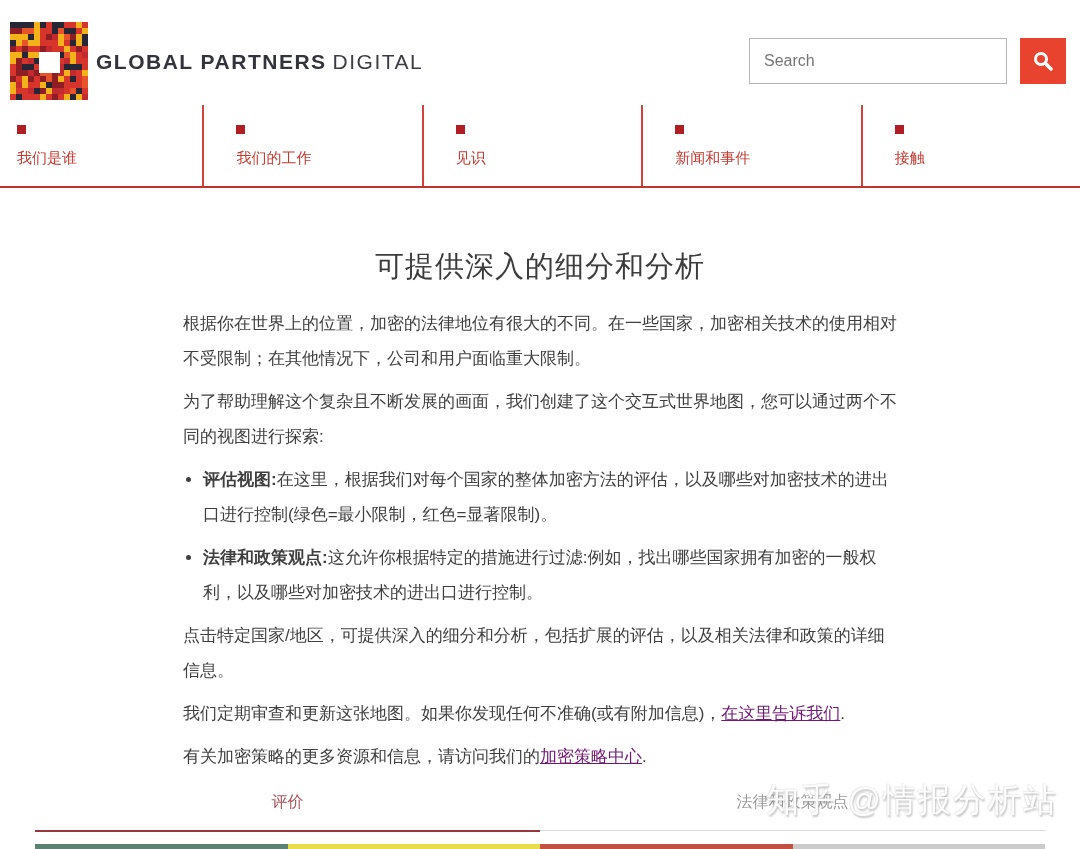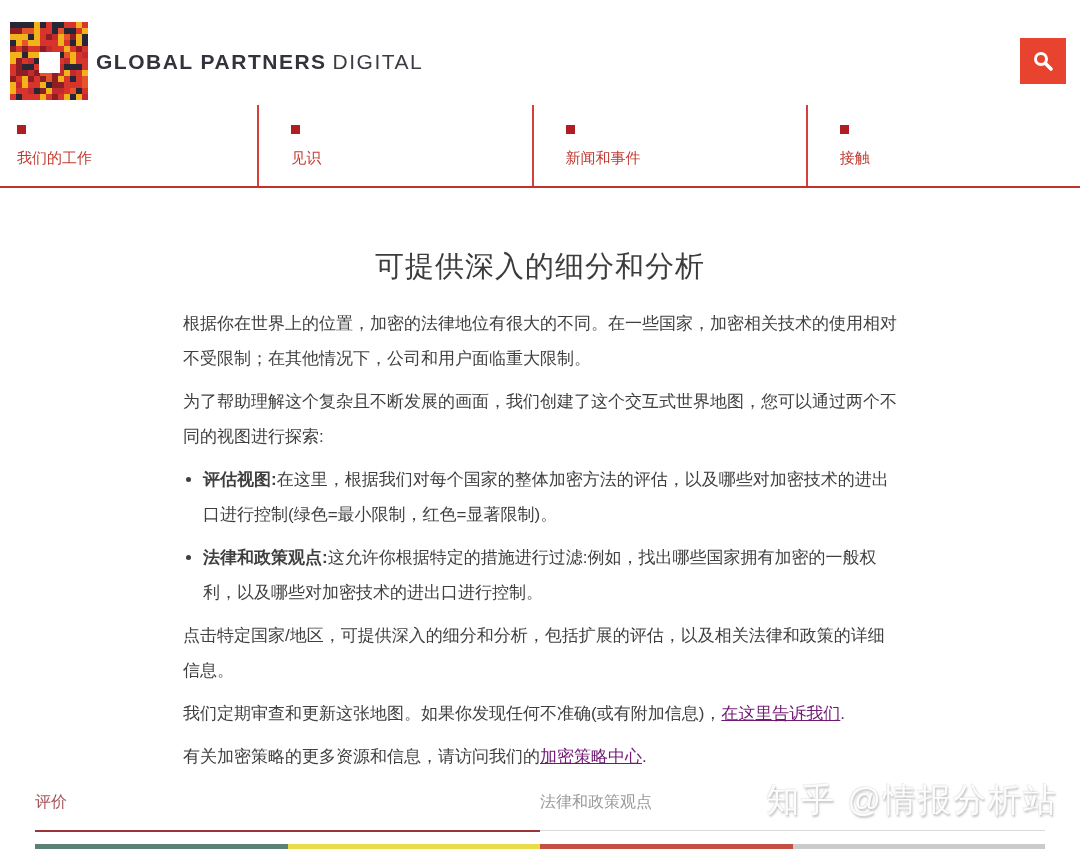--- a/index.html
+++ b/index.html
@@ -37,21 +37,21 @@
                 line-height:40px; margin:0 0 20px 0; letter-spacing:1px; }
   .article p { margin:8px 0; }
   .article ul { margin:8px 0; padding-left:20px; list-style:disc outside; }
   .article li { margin:8px 0; }
   .lead { font-weight:700; }
   a.red-link { color:#701a75; text-decoration:underline; cursor:pointer; }
 
   
   .bottom { position:absolute; left:35px; right:35px; bottom:0; }
   .tab-row { display:flex; }
-  .tab { flex:1 1 0; font-size:16px; height:20px; cursor:pointer; }
+  .tab { flex:1 1 0; text-align:center; font-size:16px; height:20px; cursor:pointer; }
   .tab-active { color:#a8565e; }
   .tab-inactive { color:#9a9a9a; }
   .underline-row { display:flex; margin-top:18px; align-items:flex-start; }
   .underline-row .u { flex:1 1 0; }
   .u-active { height:2px; background:#9c343c; }
   .u-inactive { height:1px; background:#d9d9d9; }
   .legend-strip { display:flex; margin-top:12px; height:5px; }
   .legend-strip .seg { flex:1 1 0; height:5px; }
 
   
@@ -237,32 +237,37 @@
           <div style="background: rgb(38, 38, 55);"></div>
           <div style="background: rgb(241, 178, 26);"></div>
           <div style="background: rgb(194, 42, 47);"></div>
         </div>
       <div class="logo-white"></div>
     </div>
     <div class="brand">
       <span class="b">GLOBAL PARTNERS</span><span class="l">DIGITAL</span>
     </div>
     <div class="search-wrap">
+      <input class="search-input" type="text" placeholder="Search" style="">
       <button class="search-btn" style="background: rgb(232, 67, 46);">
         <span style="display:flex;">
           <svg width="22" height="22" viewBox="0 0 22 22">
             <circle cx="9" cy="9" r="5.5" fill="none" stroke="#ffffff" stroke-width="3"></circle>
             <line x1="13.5" y1="13.5" x2="19" y2="19" stroke="#ffffff" stroke-width="3.6" stroke-linecap="round"></line>
           </svg>
         </span>
       </button>
     </div>
   </div>
 
   <div class="nav">
+    <div class="nav-item">
+      <div class="nav-square"></div>
+      <span class="nav-label">我们是谁</span>
+    </div>
     <div class="nav-item">
       <div class="nav-square"></div>
       <span class="nav-label">我们的工作</span>
     </div>
     <div class="nav-item">
       <div class="nav-square"></div>
       <span class="nav-label">见识</span>
     </div>
     <div class="nav-item">
       <div class="nav-square"></div>

